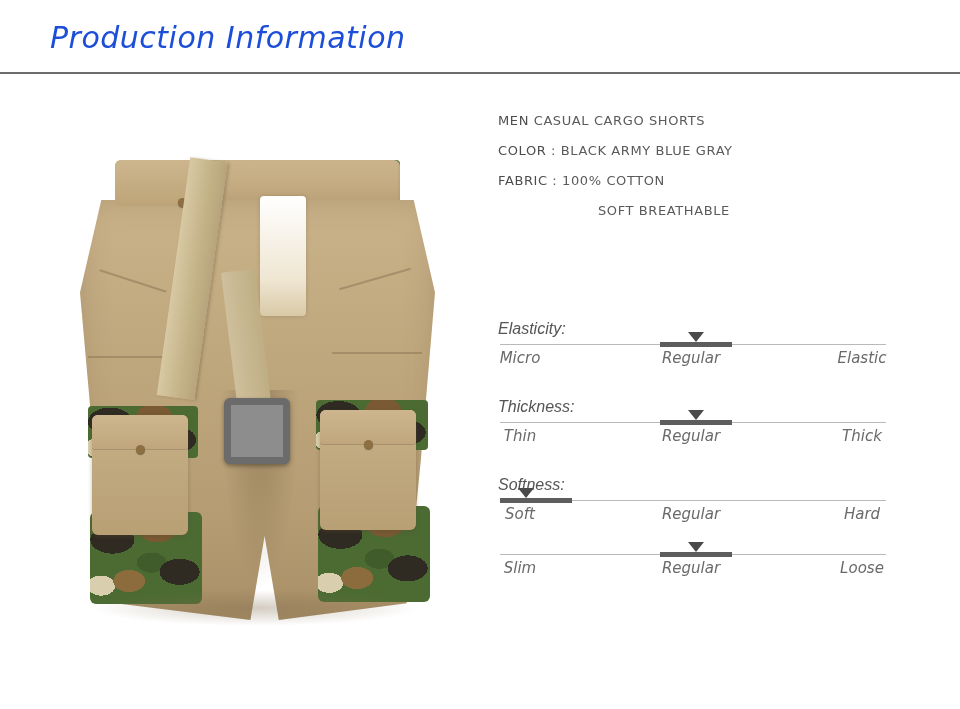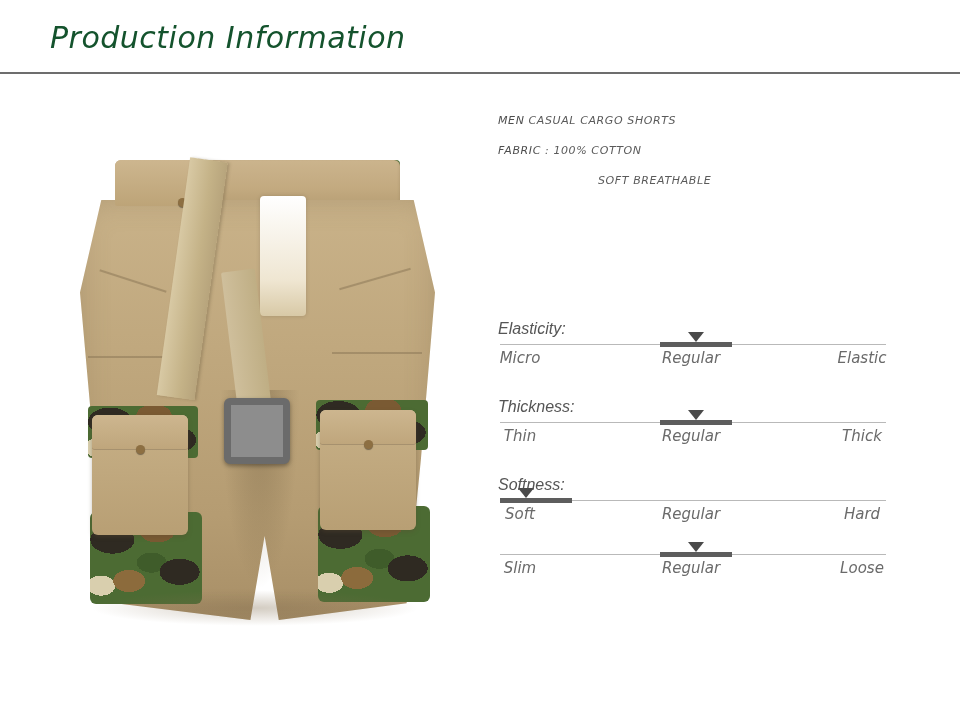--- a/index.html
+++ b/index.html
@@ -22,21 +22,21 @@
   }
 
   
   #header-title {
     position: absolute;
     left: 50px;
     top: 20px;
     font-size: 30px;
     font-style: italic;
     font-weight: 400;
-    color: #14532d;
+    color: #1d4ed8;
     letter-spacing: 0.5px;
     font-family: "DejaVu Sans", sans-serif;
     text-align: center;
   }
   #header-rule {
     position: absolute;
     left: 0;
     top: 72px;
     width: 960px;
     height: 2px;
@@ -186,22 +186,21 @@
   }
 
   
   #spec-list {
     position: absolute;
     left: 498px;
     top: 106px;
     width: 440px;
   }
   .spec-row {
-    font-size: 11px;
-    font-style: italic;
+    font-size: 13px;
     letter-spacing: 0.6px;
     color: #5a5a5a;
     line-height: 30px;
     white-space: nowrap;
     font-family: "DejaVu Sans", sans-serif;
   }
   .spec-row .lbl { color: #4d4d4d; }
   .spec-cont { padding-left: 100px; }
 
   
@@ -305,20 +304,23 @@
 
       <div class="hem-shadow"></div>
     </div>
   </div>
 
   <div id="spec-list">
     <div class="spec-row">
       <span class="lbl">MEN</span><span>  </span><span>CASUAL CARGO SHORTS</span>
     </div>
     <div class="spec-row">
+      <span class="lbl">COLOR</span><span> : </span><span>BLACK  ARMY  BLUE GRAY</span>
+    </div>
+    <div class="spec-row">
       <span class="lbl">FABRIC</span><span> :  </span><span>100% COTTON</span>
     </div>
     <div class="spec-row spec-cont">SOFT  BREATHABLE</div>
   </div>
 
   <div id="slider-groups">
 
     <div class="slider-group">
       <div class="slider-title">Elasticity:</div>
       <div class="slider-track">

